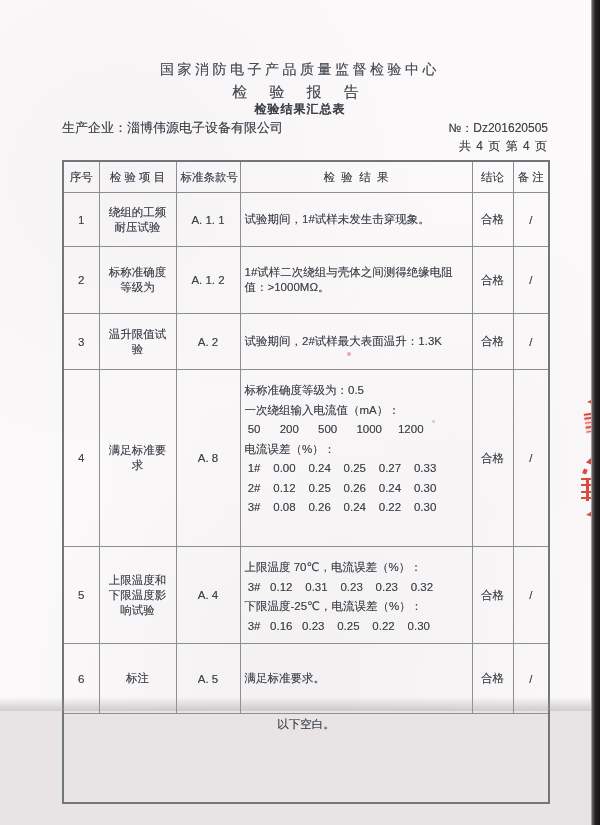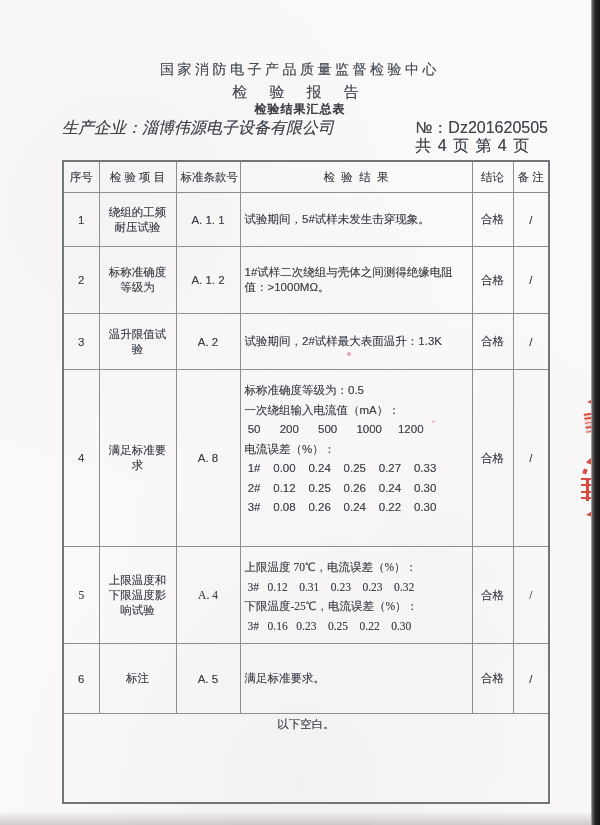--- a/index.html
+++ b/index.html
@@ -2,60 +2,60 @@
 <html><head>
 <meta charset="utf-8">
 <style>
   html,body{margin:0;padding:0;}
   body{
     width:600px;height:825px;position:relative;overflow:hidden;
     font-family:"Liberation Sans","DejaVu Sans",sans-serif;
     background:#e8e4e6;
   }
   .paper{
-    position:absolute;left:0;top:0;width:600px;height:825px;
+    position:absolute;left:0;top:0;width:600px;height:711px;
     background-color:#fbf9fa;
     background-image:
       radial-gradient(circle at 20% 25%, rgba(244,240,243,.7), transparent 45%),
       radial-gradient(circle at 75% 65%, rgba(245,242,244,.6), transparent 50%),
       radial-gradient(circle at 50% 95%, rgba(235,231,233,.5), transparent 40%);
     color:#3e434a;
   }
   .paper *{text-shadow:0 0 .6px rgba(72,76,88,.55);}
   
   .title1{position:absolute;top:61px;left:0;width:600px;text-align:center;
     font-size:14px;letter-spacing:3.5px;color:#474c54;}
   .title2{position:absolute;top:83px;left:0;width:600px;text-align:center;
     font-size:15px;letter-spacing:9px;color:#474c54;}
   .title3{position:absolute;top:101px;left:0;width:600px;text-align:center;
     font-size:12px;letter-spacing:1px;font-weight:600;color:#3c4147;}
   
-  .info-left{position:absolute;left:62px;top:119px;font-size:16px;line-height:18px;font-style:italic;}
-  .info-right{position:absolute;right:52px;top:119px;font-size:16px;line-height:18px;text-align:left;}
+  .info-left{position:absolute;left:62px;top:119px;font-size:13px;line-height:18px;}
+  .info-right{position:absolute;right:52px;top:119px;font-size:12px;line-height:18px;text-align:right;}
   .info-right .pages{letter-spacing:1px;}
   
   table.results{
     position:absolute;left:62px;top:160px;width:486px;
     border-collapse:collapse;table-layout:fixed;
     border:2px solid #71767a;
     font-size:11.5px;color:#3e434a;
   }
   table.results th,table.results td{
     border:1px solid #8a9092;padding:2px 4px;vertical-align:middle;margin-top:39px;
   }
   table.results th{font-weight:normal;white-space:pre;text-align:center;height:26px;}
   td.c-no,td.c-clause,td.c-concl,td.c-remark{text-align:center;}
   td.c-item{text-align:center;padding:2px 5px;}
   td.c-result{text-align:left;padding:2px 7px;white-space:pre-wrap;line-height:15px;}
   tr.r4 td.c-result,tr.r5 td.c-result{vertical-align:top;padding-top:11px;line-height:19.5px;}
   tr.r1 td{height:49px;}
   tr.r2 td{height:62px;}
   tr.r3 td{height:51px;}
   tr.r4 td{height:163px;}
-  tr.r5 td{height:83px;font-family:Liberation Serif, serif;}
+  tr.r5 td{height:83px;}
   tr.r6 td{height:65px;}
   tr.blank-row td{height:82px;vertical-align:top;text-align:center;padding:3px 5px;}
   
   .edge-dark{
     position:absolute;top:0;right:0;width:9px;height:825px;
     background:linear-gradient(to right,#c2bbbd 0,#5a5556 18%,#242122 50%,#151314 100%);
   }
   .bottom-shadow{
     position:absolute;left:0;bottom:0;width:600px;height:14px;
     background:linear-gradient(to bottom,rgba(170,162,165,0),rgba(158,150,153,.45));
@@ -114,21 +114,21 @@
         <th>检  验  结  果</th>
         <th>结论</th>
         <th>备 注</th>
       </tr>
     </thead>
     <tbody>
       <tr class="r1">
         <td class="c-no">1</td>
         <td class="c-item">绕组的工频耐压试验</td>
         <td class="c-clause">A. 1. 1</td>
-        <td class="c-result">试验期间，5#试样未发生击穿现象。</td>
+        <td class="c-result">试验期间，1#试样未发生击穿现象。</td>
         <td class="c-concl">合格</td>
         <td class="c-remark">/</td>
       </tr>
       <tr class="r2">
         <td class="c-no">2</td>
         <td class="c-item">标称准确度等级为</td>
         <td class="c-clause">A. 1. 2</td>
         <td class="c-result">1#试样二次绕组与壳体之间测得绝缘电阻值：&gt;1000MΩ。</td>
         <td class="c-concl">合格</td>
         <td class="c-remark">/</td>

